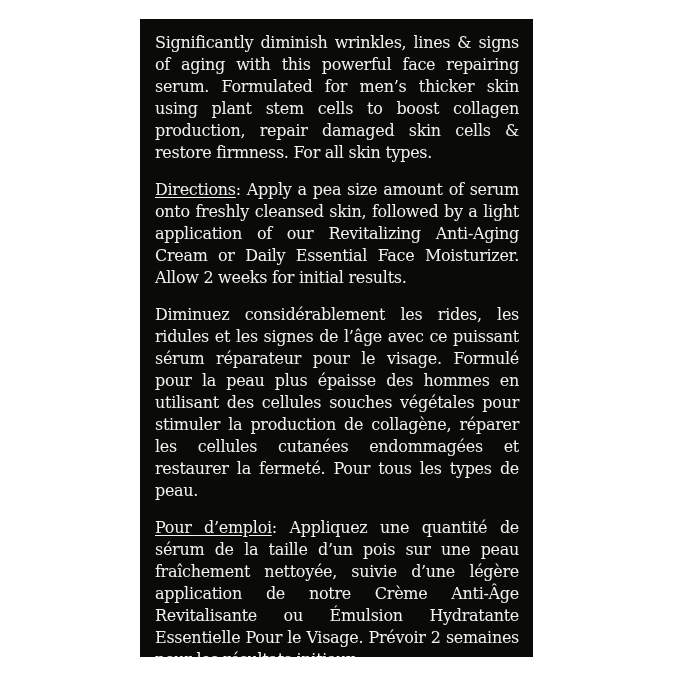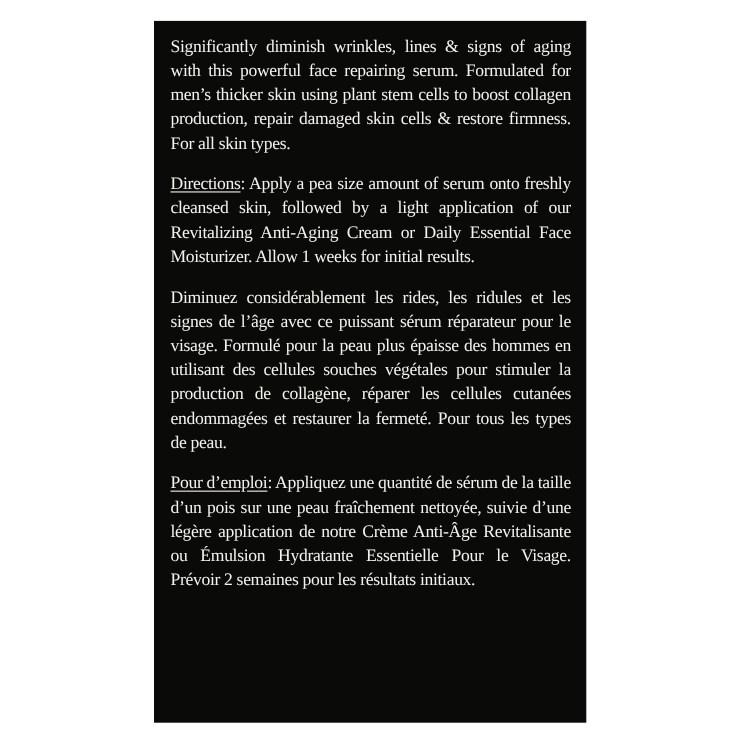--- a/index.html
+++ b/index.html
@@ -9,21 +9,20 @@
     height: 679px;
     background: #ffffff;
     font-family: "DejaVu Serif", serif;
   }
   .page {
     position: relative;
     width: 679px;
     height: 679px;
     background: #ffffff;
     overflow: hidden;
-    font-family: Liberation Serif, serif;
   }
   .label {
     position: absolute;
     left: 140px;
     top: 19px;
     width: 393px;
     height: 638px;
     background: #0a0a08;
     box-sizing: border-box;
     padding: 13px 14px 12px 15px;
@@ -50,21 +49,21 @@
 <body>
 
 <div class="page">
   <div class="label">
 
     <p class="para">
       <span>Significantly diminish wrinkles, lines &amp; signs of aging with this powerful face repairing serum. Formulated for men’s thicker skin using plant stem cells to boost collagen production, repair damaged skin cells &amp; restore firmness. For all skin types.</span>
     </p>
 
     <p class="para">
-      <span class="lead">Directions</span><span>: Apply a pea size amount of serum onto freshly cleansed skin, followed by a light application of our Revitalizing Anti-Aging Cream or Daily Essential Face Moisturizer. Allow 1 weeks for initial results.</span>
+      <span class="lead">Directions</span><span>: Apply a pea size amount of serum onto freshly cleansed skin, followed by a light application of our Revitalizing Anti-Aging Cream or Daily Essential Face Moisturizer. Allow 2 weeks for initial results.</span>
     </p>
 
     <p class="para">
       <span>Diminuez considérablement les rides, les ridules et les signes de l’âge avec ce puissant sérum réparateur pour le visage. Formulé pour la peau plus épaisse des hommes en utilisant des cellules souches végétales pour stimuler la production de collagène, réparer les cellules cutanées endommagées et restaurer la fermeté. Pour tous les types de peau.</span>
     </p>
 
     <p class="para">
       <span class="lead">Pour d’emploi</span><span>: Appliquez une quantité de sérum de la taille d’un pois sur une peau fraîchement nettoyée, suivie d’une légère application de notre Crème Anti-Âge Revitalisante ou Émulsion Hydratante Essentielle Pour le Visage. Prévoir 2 semaines pour les résultats initiaux.</span>
     </p>
 

